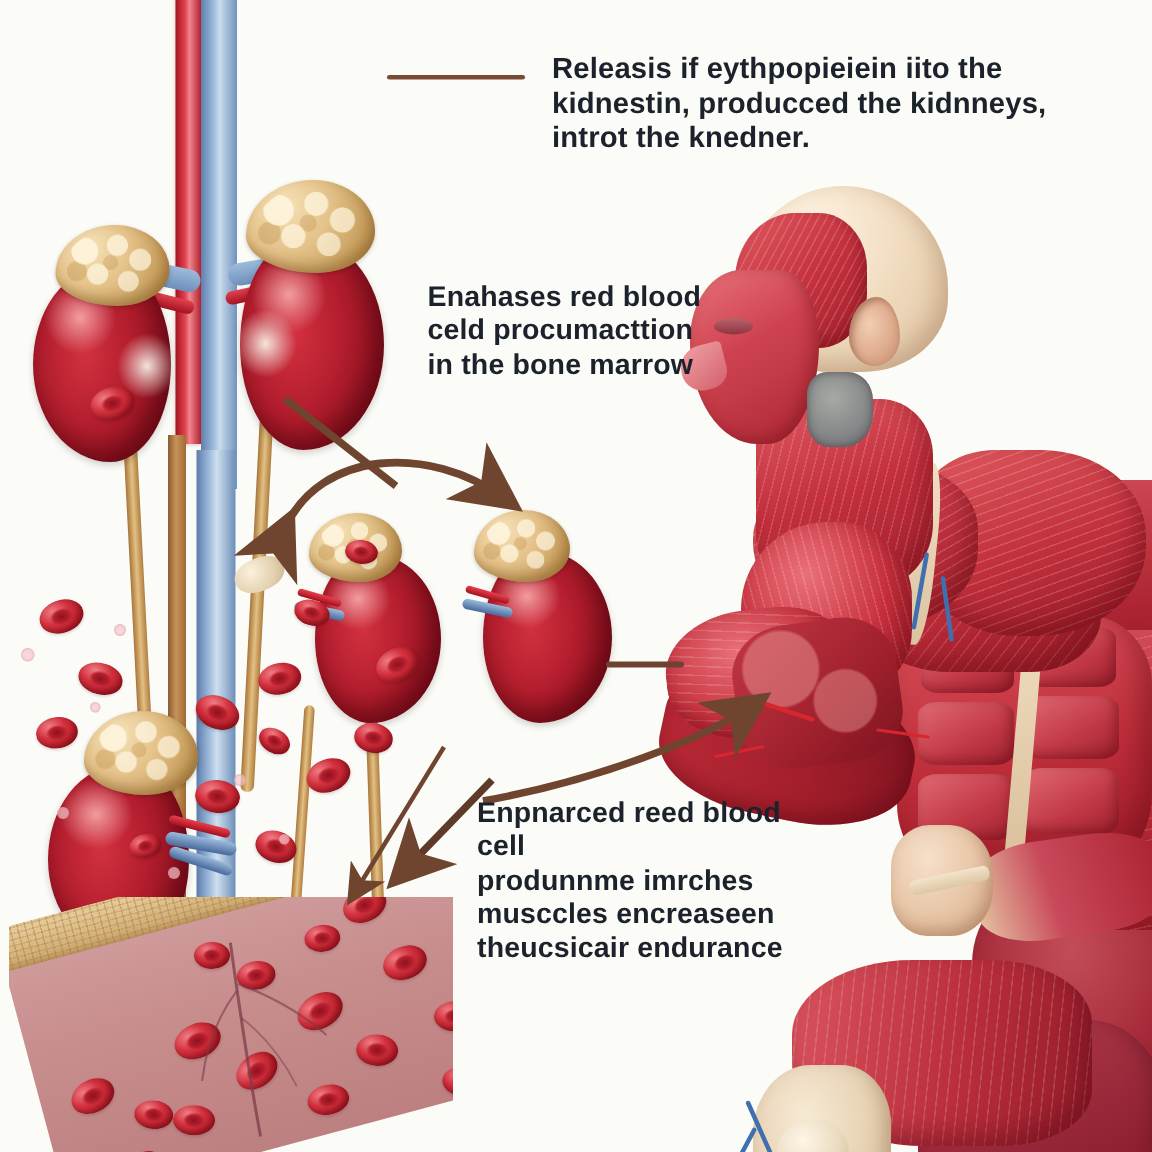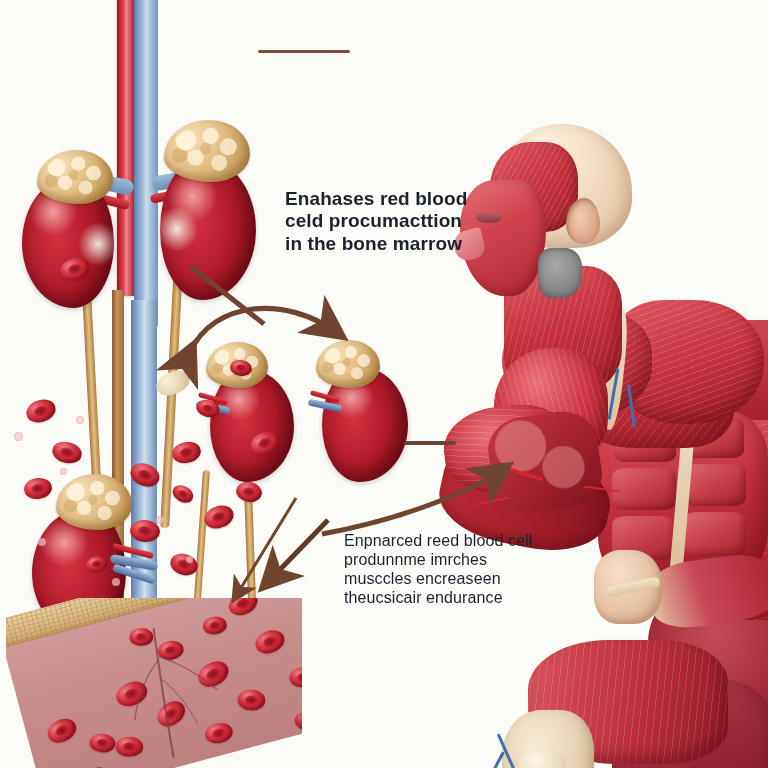--- a/index.html
+++ b/index.html
@@ -5,21 +5,21 @@
   html,body{margin:0;padding:0;background:#ffffff;}
   body{width:768px;height:768px;overflow:hidden;font-family:"Liberation Sans",sans-serif;}
   #canvas{position:relative;width:768px;height:768px;background:#fbfcf7;overflow:hidden;}
 
   
   .anno{position:absolute;color:#1b222b;font-family:"Liberation Sans",sans-serif;
         line-height:1.18;white-space:pre-line;letter-spacing:.1px;}
   #anno-kidney-label{left:181px;top:33px;font-size:19px;font-weight:600;}
   #anno-epo{left:368px;top:35px;font-size:19.5px;font-weight:600;width:330px;}
   #anno-rbc{left:285px;top:188px;font-size:19px;font-weight:600;width:200px;}
-  #anno-endurance{left:318px;top:532px;font-size:16px;font-weight:400;width:230px;margin-left:26px;}
+  #anno-endurance{left:318px;top:532px;font-size:19px;font-weight:700;width:230px;}
 
   
   .leader{position:absolute;background:#7a4a35;height:3px;border-radius:2px;}
   #leader-kidney{left:258px;top:50px;width:92px;}
   #leader-arm{left:404px;top:441px;width:52px;height:4px;background:#6e4230;}
 
   
   .vessel{position:absolute;}
   #aorta-trunk{left:117px;top:-4px;width:17px;height:300px;
     background:linear-gradient(90deg,#a31320 0%,#e2424f 38%,#f0868f 55%,#b4202c 100%);
@@ -391,20 +391,23 @@
 
     <path d="M296 498 L236 596" stroke="#70452f" stroke-width="3" fill="none" marker-end="url(#ah)"></path>
     <path d="M328 520 L268 582" stroke="#5e3a28" stroke-width="5" fill="none" marker-end="url(#ah)"></path>
 
     <path d="M322 534 C400 520 470 492 502 470" stroke="#70452f" stroke-width="5" fill="none" marker-end="url(#ah)"></path>
   </svg>
 
   <div class="leader" id="leader-kidney"></div>
   <div class="leader" id="leader-arm"></div>
 
+  <div class="anno" id="anno-epo">Releasis if eythpopieiein iito the
+kidnestin, producced the kidnneys,
+introt  the knedner.</div>
   <div class="anno" id="anno-rbc">Enahases red blood
 celd procumacttion
 in the bone marrow</div>
   <div class="anno" id="anno-endurance">Enpnarced reed blood cell
 produnnme imrches
 musccles encreaseen
 theucsicair endurance</div>
 
 </div>
 

